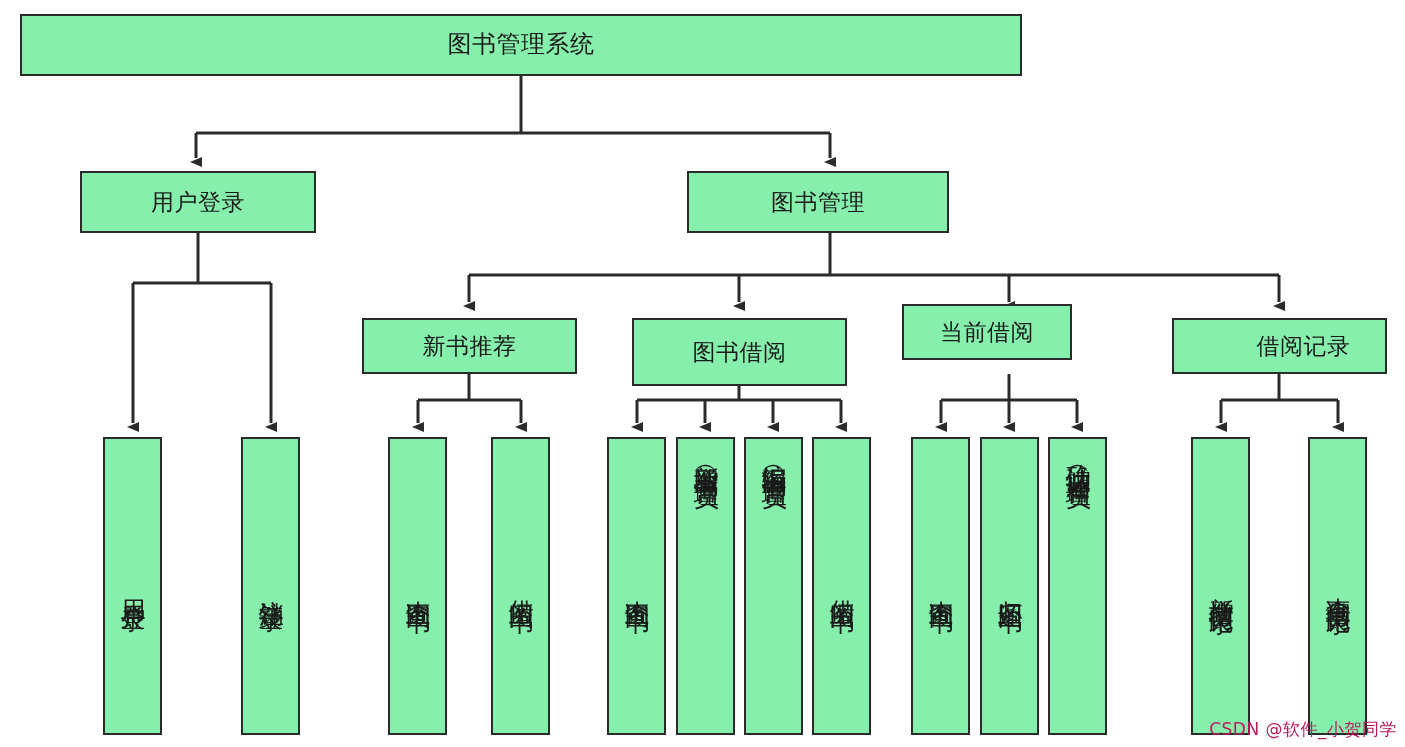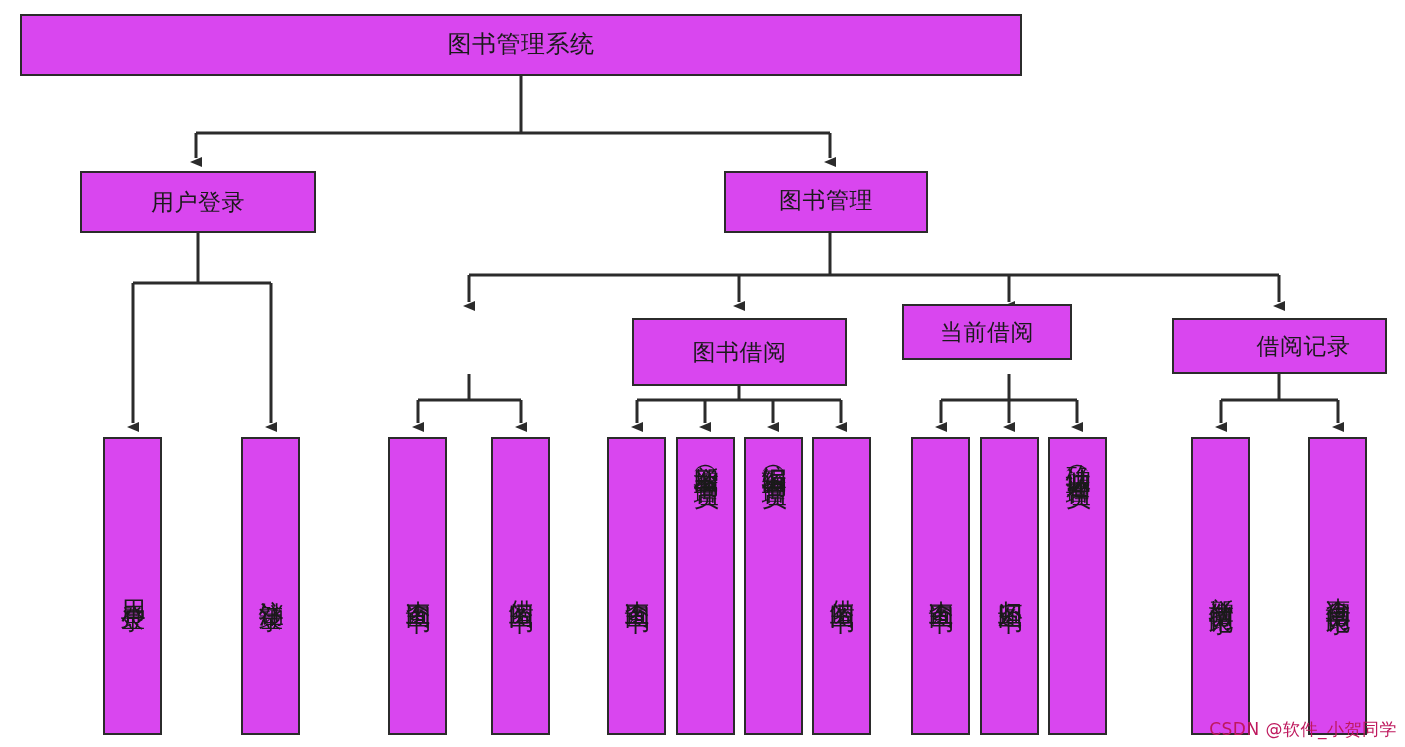--- a/index.html
+++ b/index.html
@@ -22,21 +22,21 @@
     position: absolute;
     left: 0;
     top: 0;
     width: 1405px;
     height: 747px;
     pointer-events: none;
   }
   .node {
     position: absolute;
     box-sizing: border-box;
-    background: #d946ef;
+    background: #86efac;
     border: 2px solid #2b2b2b;
     display: flex;
     align-items: center;
     justify-content: center;
     color: #1a1a1a;
   }
   .node-label {
     display: block;
     text-align: center;
     line-height: 1.22;
@@ -134,24 +134,27 @@
   </svg>
 
   <div class="node horizontal level-0" style="left:20px; top:14px; width:1002px; height:62px;">
     <span class="node-label">图书管理系统</span>
   </div>
 
   <div class="node horizontal level-2" style="left:80px; top:171px; width:236px; height:62px;">
     <span class="node-label">用户登录</span>
   </div>
 
-  <div class="node horizontal level-2" style="left:724px; top:171px; width:204px; height:62px;font-family:Liberation Mono, monospace;">
+  <div class="node horizontal level-2" style="left:687px; top:171px; width:262px; height:62px;">
     <span class="node-label">图书管理</span>
   </div>
 
+  <div class="node horizontal level-3" style="left:362px; top:318px; width:215px; height:56px;">
+    <span class="node-label">新书推荐</span>
+  </div>
 
   <div class="node horizontal level-3" style="left:632px; top:318px; width:215px; height:68px;">
     <span class="node-label">图书借阅</span>
   </div>
 
   <div class="node horizontal level-3" style="left:902px; top:304px; width:170px; height:56px;justify-content:center;">
     <span class="node-label">当前借阅</span>
   </div>
 
   <div class="node horizontal level-3" style="left:1172px; top:318px; width:215px; height:56px;padding-left:48px;">

